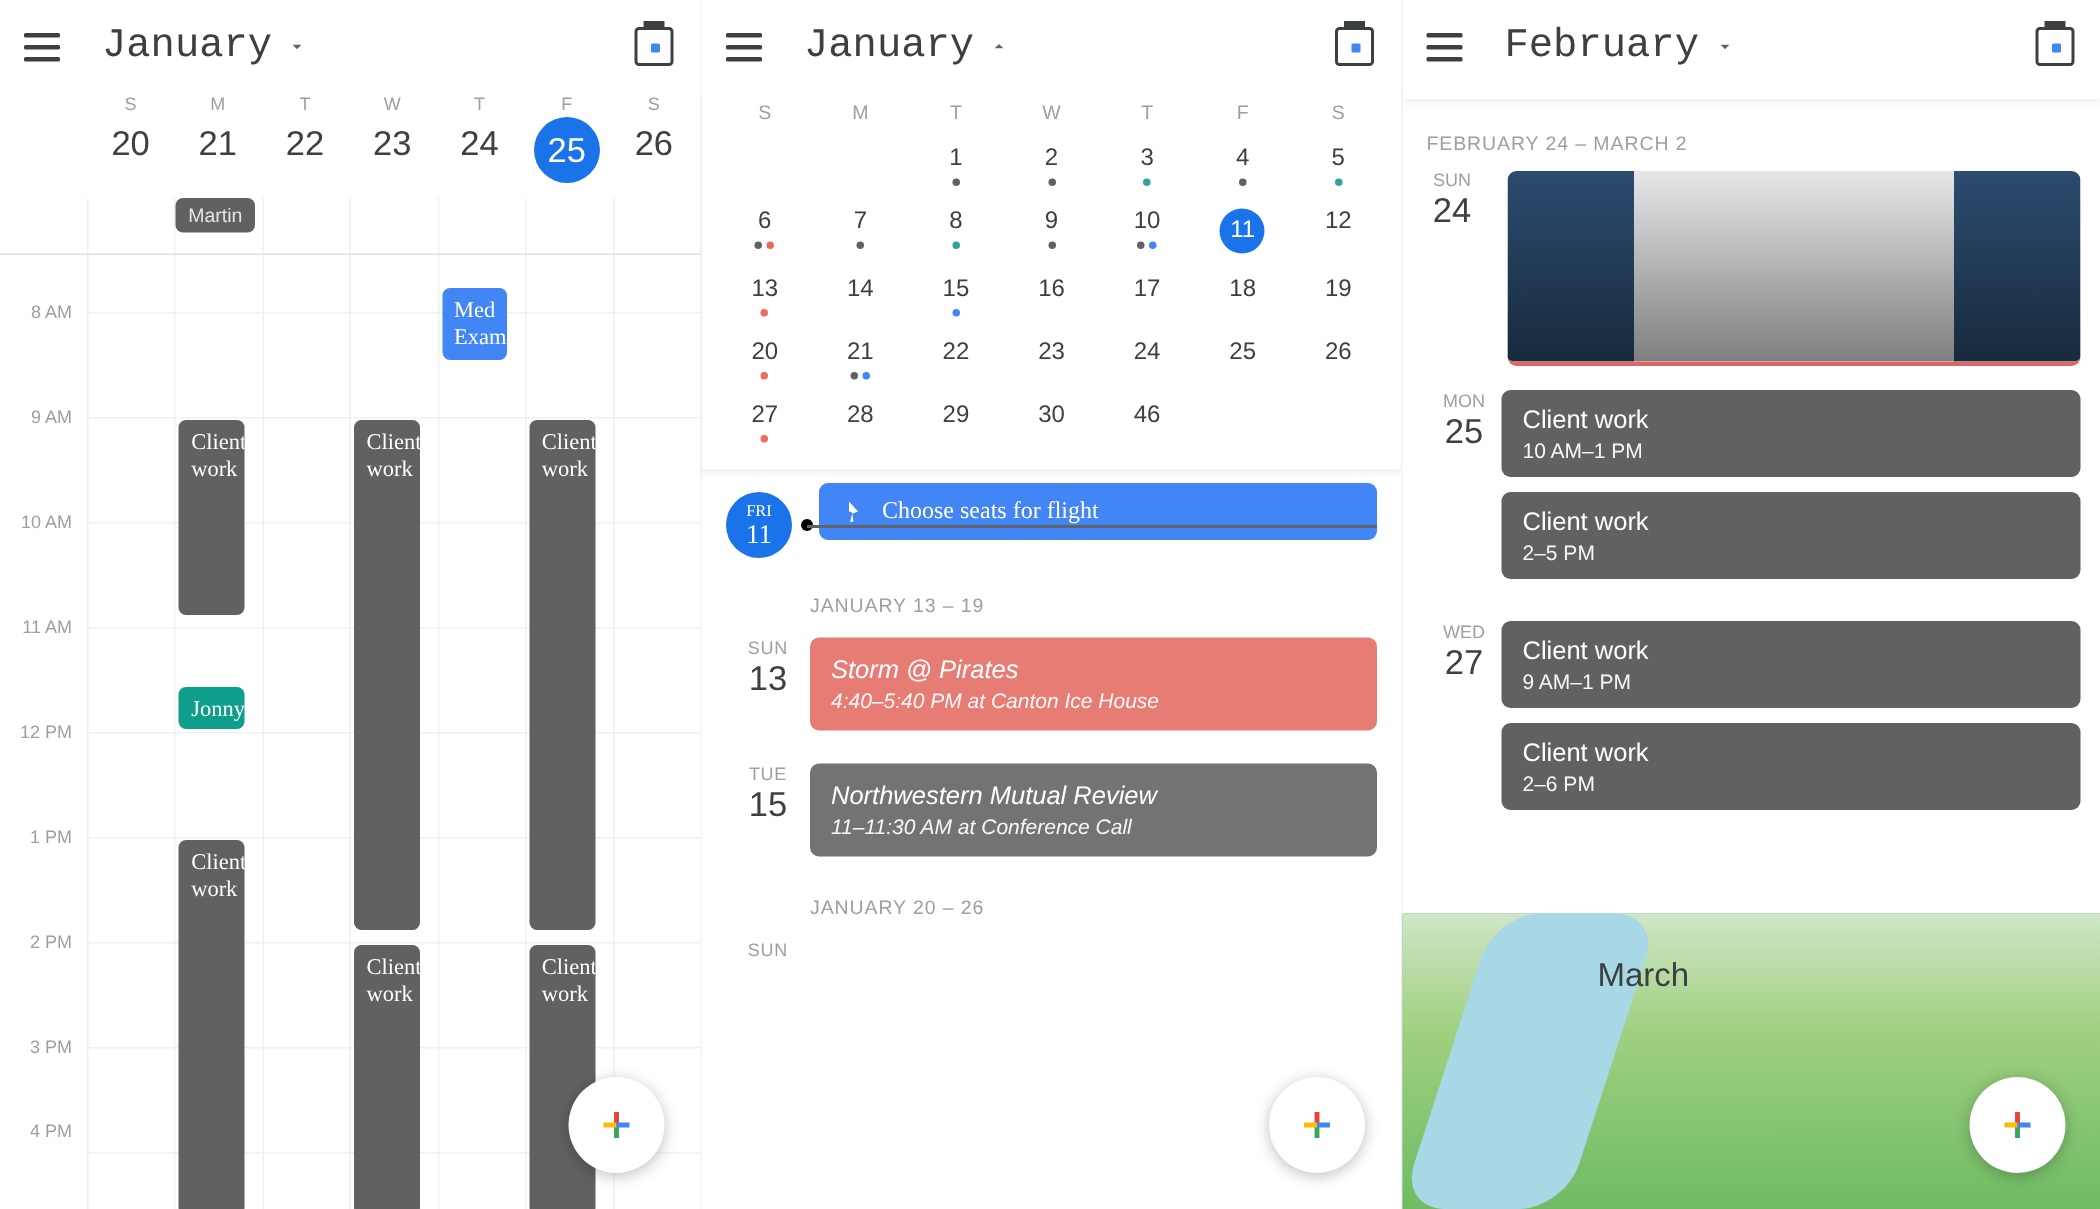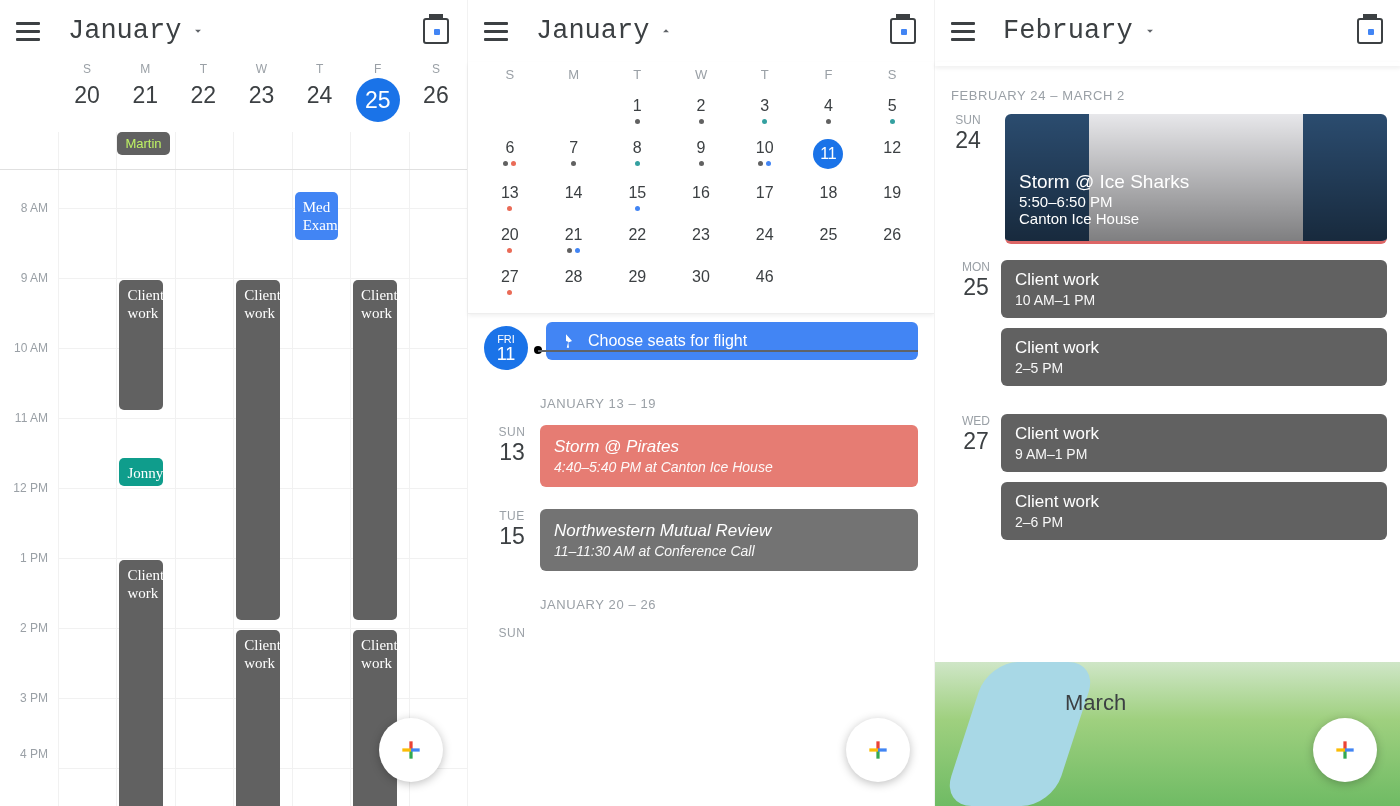--- a/index.html
+++ b/index.html
@@ -76,21 +76,21 @@
   .dow { color:#9aa0a6; font-size:12px; font-weight:500; }
   .dom { font-size:23px; color:#3c4043; margin-top:6px; }
   .today-circle {
     display:inline-flex; align-items:center; justify-content:center;
     width:44px; height:44px; border-radius:50%; background:#1a73e8; color:#fff;
     font-size:23px; margin-top:2px;
   }
   .allday-row { display:flex; padding-left:58px; margin-top:10px; border-bottom:1px solid #e0e0e0; min-height:38px; }
   .allday-cell { flex:1; border-left:1px solid #f1f1f1; position:relative; }
   .chip {
-    font-size:13px; color:#bef264; padding:4px 8px; border-radius:5px;
+    font-size:13px; color:#e5e5e5; padding:4px 8px; border-radius:5px;
     white-space:nowrap; overflow:hidden; text-overflow:ellipsis;
     display:inline-block; max-width:100%;
   }
   .chip-dark { background:#616161; }
   .chip-red-soft { background:#E67C73; }
 
   .timegrid {
     position:relative; height:640px; overflow:hidden;
     display:flex;
   }
@@ -124,21 +124,21 @@
   .mg-today {
     display:inline-flex; width:30px; height:30px; border-radius:50%;
     background:#1a73e8; color:#fff; align-items:center; justify-content:center;
   }
   .mg-dots { display:flex; justify-content:center; gap:3px; margin-top:4px; }
   .mg-dot { width:5px; height:5px; border-radius:50%; }
   .d-gray{background:#616161;} .d-org{background:#EA6B57;} .d-teal{background:#34A0A0;} .d-blue{background:#4285f4;}
 
   .agenda { padding-top:12px; }
   .nowchip {
-    display:flex; margin-left:16px; position:relative;
+    display:flex; align-items:center; margin-left:16px; position:relative;font-family:Liberation Serif, serif;
   }
   .nowchip .pill {
     width:44px; height:44px; border-radius:50%; background:#1a73e8; color:#fff;
     display:flex; flex-direction:column; align-items:center; justify-content:center;
     font-size:11px; line-height:1;
   }
   .nowchip .pill .d { font-size:18px; }
   .now-line{ position:absolute; left:54px; right:16px; top:50%; height:2px; background:#5f6368;}
   .now-dot{ position:absolute; left:50px; top:50%; width:8px; height:8px; background:#000; border-radius:50%; transform:translateY(-50%);}
   .task-bar {
@@ -176,21 +176,21 @@
   .hero .txt { position:relative; }
   .p3-row { display:flex; align-items:flex-start; padding:4px 14px 4px 16px; }
   .p3-date { width:50px; text-align:center; }
   .p3-date .w { font-size:12px; color:#9aa0a6; }
   .p3-date .n { font-size:23px; color:#3c4043; }
   .p3-card {
     flex:1; border-radius:6px; color:#fff; background:#616161;
     padding:10px 14px; margin-bottom:10px;
   }
   .month-art {
-    position:absolute; left:0; right:0; bottom:0; height:144px;
+    position:absolute; left:0; right:0; bottom:0; height:197px;
     background: linear-gradient(#66b86a, #5aa85e);
     overflow:hidden;
   }
   .month-art .sky {
     position:absolute; inset:0;
     background: linear-gradient(#cfe6c7,#9fd07f 40%,#6fbb64);
   }
   .month-art .river {
     position:absolute; left:30px; top:0; width:110px; height:100%;
     background:#a8d8e6; transform:skewX(-18deg); border-radius:30px;
@@ -497,25 +497,20 @@
   <div class="sec-header" style="padding-left:16px">FEBRUARY 24 – MARCH 2</div>
 
   <div style="display:flex;">
     <div class="p3-date" style="width:66px;text-align:center">
       <div class="w">SUN</div>
         <div class="n">24</div>
     </div>
   </div>
   <div class="hero" style="margin-top:-40px">
     <div class="bg"></div>
-    <div class="txt">
-      <div style="font-size:19px;font-weight:500">Storm @ Ice Sharks</div>
-      <div style="font-size:15px">5:50–6:50 PM</div>
-      <div style="font-size:15px">Canton Ice House</div>
-    </div>
   </div>
 
   <div class="p3-row">
     <div class="p3-date">
       <div class="w">MON</div>
         <div class="n">25</div>
     </div>
     <div style="flex:1">
       <div class="p3-card">
         <div class="ag-title">Client work</div>

